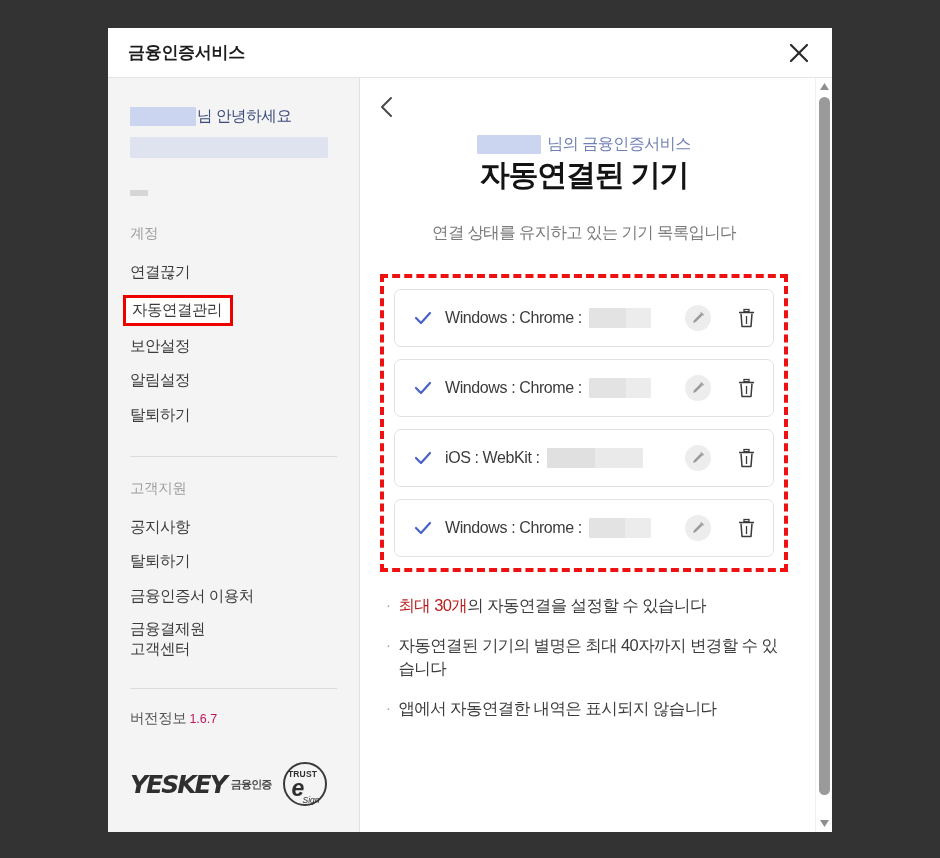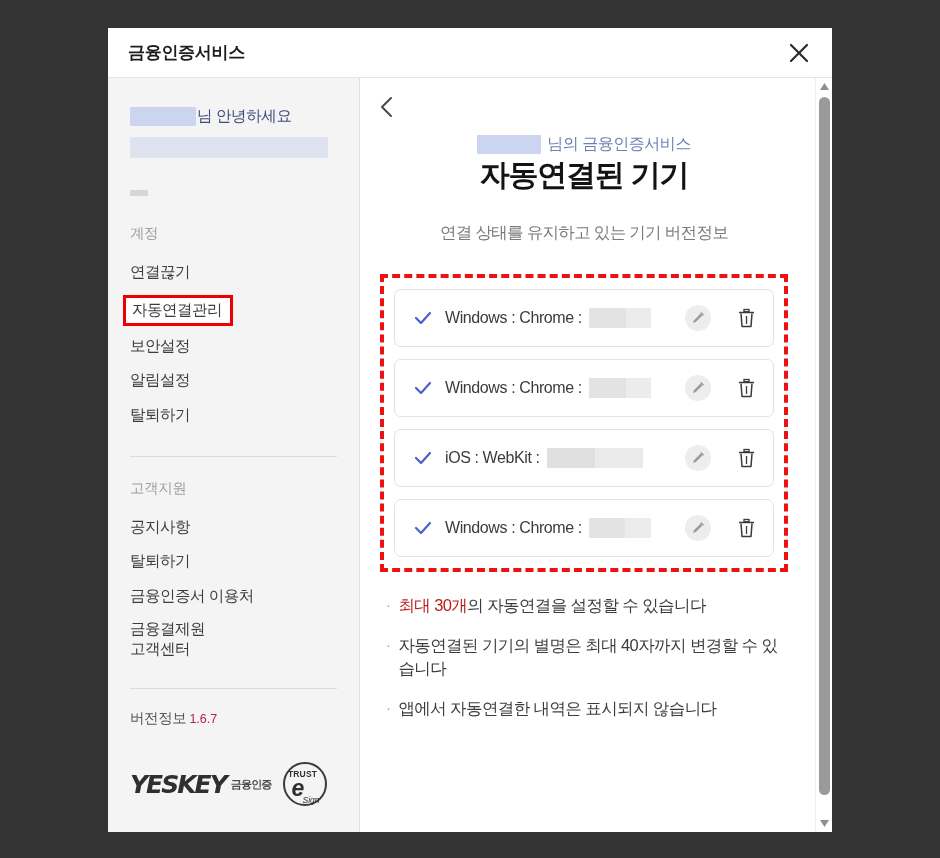--- a/index.html
+++ b/index.html
@@ -426,21 +426,21 @@
       </div>
 
       <div class="main-inner">
 
         <div class="main-sub-row">
           <span class="redact-name2"></span>
           <span class="main-sub-text">님의 금융인증서비스</span>
         </div>
 
         <div class="main-title">자동연결된 기기</div>
-        <div class="main-desc">연결 상태를 유지하고 있는 기기 버전정보</div>
+        <div class="main-desc">연결 상태를 유지하고 있는 기기 목록입니다</div>
 
         <div class="device-highlight">
 
           <div class="device-card">
             <span class="check-icon">
               <svg width="20" height="20" viewBox="0 0 20 20">
                 <polyline points="3,10 8,15 17,5" fill="none" stroke="#4a62c8" stroke-width="2.2" stroke-linecap="round" stroke-linejoin="round"></polyline>
               </svg>
             </span>
             <span class="device-label">Windows : Chrome :</span>

